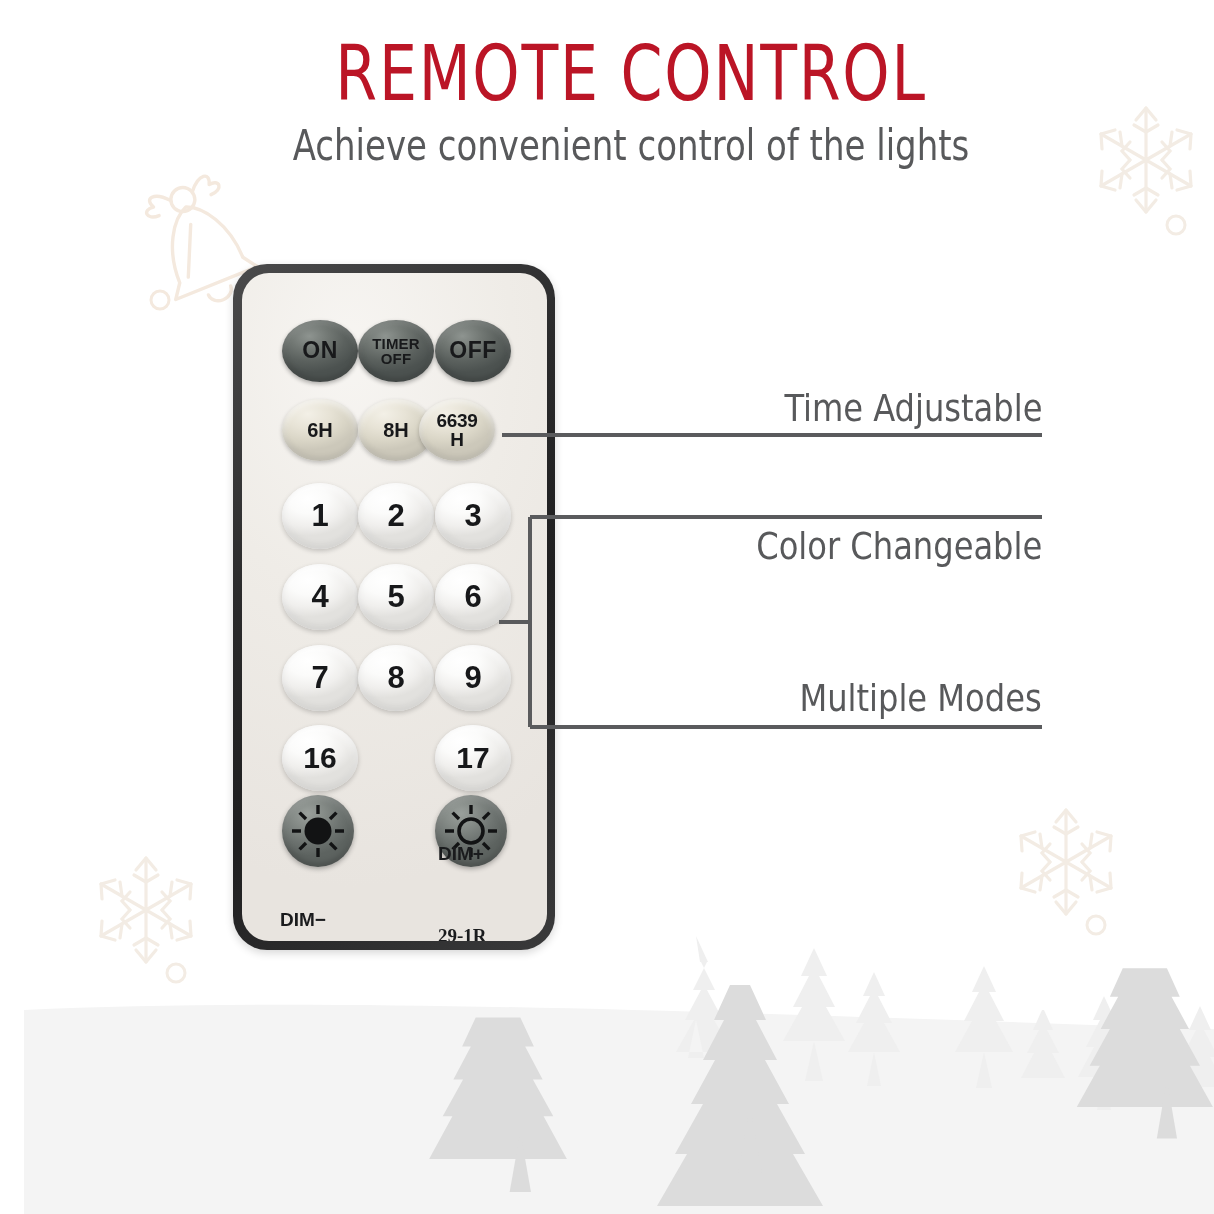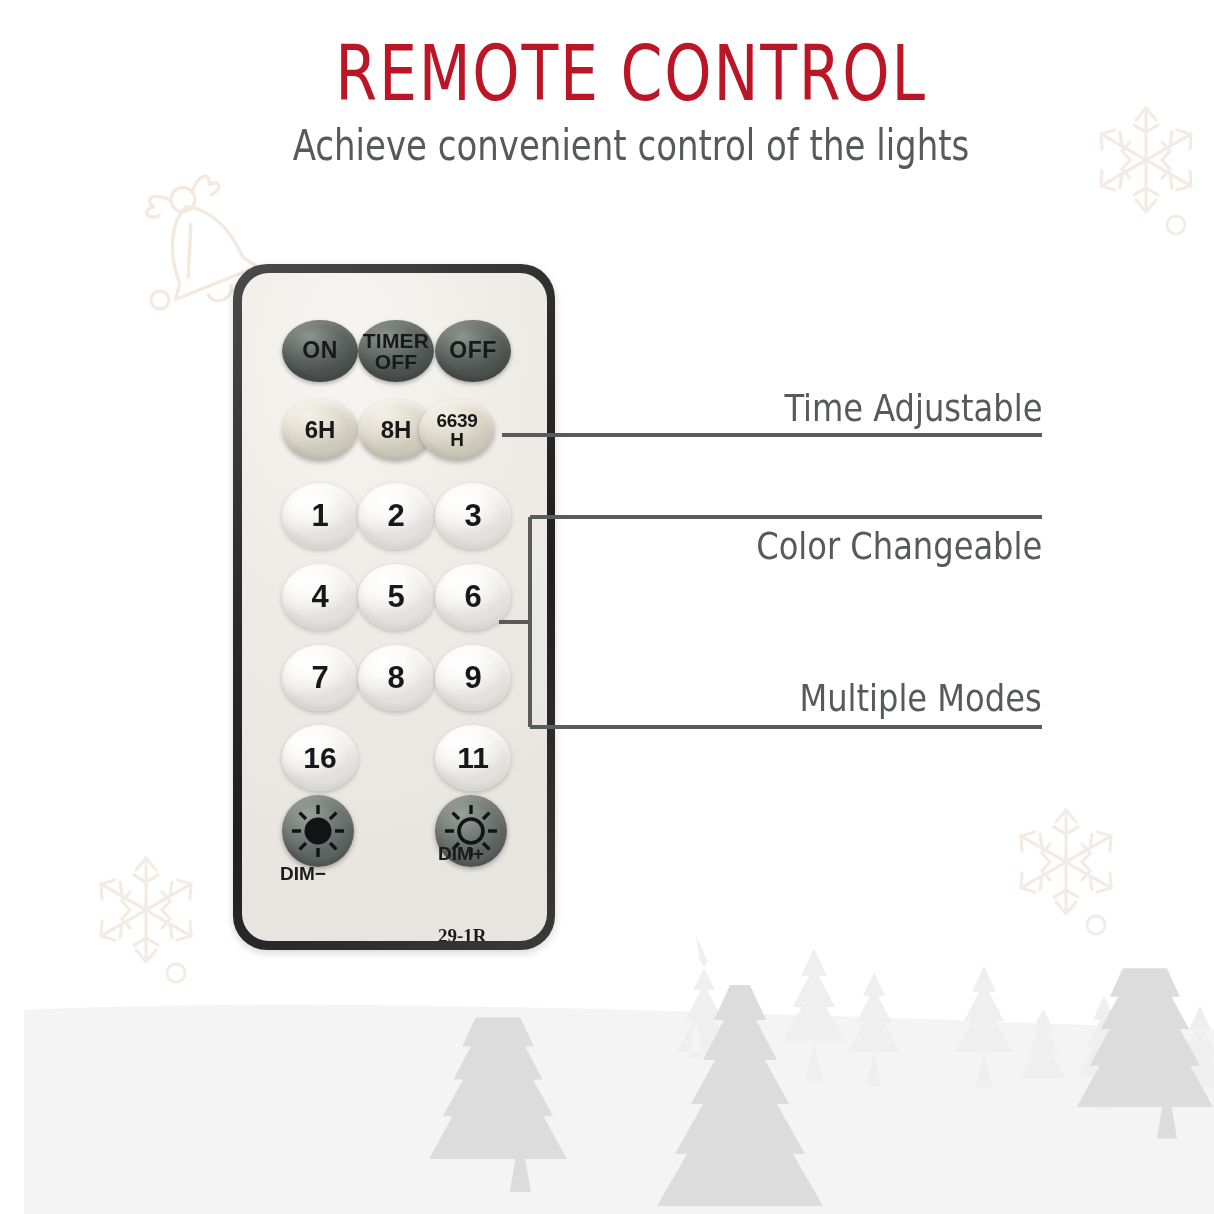--- a/index.html
+++ b/index.html
@@ -135,22 +135,22 @@
       radial-gradient(66% 56% at 34% 24%, #ffffff 0%, #fbfbfa 40%, #f0efed 74%, #e2e1de 100%);
     box-shadow:
       0 2px 5px rgba(0,0,0,0.20),
       inset 0 -3px 7px rgba(0,0,0,0.10),
       inset 0 3px 8px rgba(255,255,255,0.95);
   }
 
   .key .lbl { line-height: 1.02; }
 
   .key.k-onoff .lbl { font-size: 23px; letter-spacing: 0.5px; }
-  .key.k-timer .lbl { font-size: 21px; letter-spacing: 0.2px; }
-  .key.k-hour  .lbl { font-size: 24px; }
+  .key.k-timer .lbl { font-size: 15px; letter-spacing: 0.2px; }
+  .key.k-hour  .lbl { font-size: 20px; }
   .key.k-6639  .lbl { font-size: 19px; letter-spacing: -0.3px; }
   .key.k-num   .lbl { font-size: 31px; }
   .key.k-num2  .lbl { font-size: 30px; }
 
   
   .key.dim {
     background:
       radial-gradient(66% 58% at 36% 26%, #9aa09c 0%, #848a86 36%, #6d7370 70%, #5d6360 100%);
     box-shadow:
       0 2px 5px rgba(0,0,0,0.30),
@@ -340,40 +340,40 @@
           <div class="key white k-num" style="left: 116px; top: 372px; width: 76px; height: 66px;">
             <span class="lbl">8</span>
           </div>
           <div class="key white k-num" style="left: 193px; top: 372px; width: 76px; height: 66px;">
             <span class="lbl">9</span>
           </div>
           <div class="key white k-num2" style="left: 40px; top: 452px; width: 76px; height: 66px;">
             <span class="lbl">16</span>
           </div>
           <div class="key white k-num2" style="left: 193px; top: 452px; width: 76px; height: 66px;">
-            <span class="lbl">11</span>
+            <span class="lbl">17</span>
           </div>
         </div>
 
       <div class="key dim" style="left:40px; top:522px; width:72px; height:72px;">
         <svg viewBox="0 0 72 72" width="72" height="72">
           <circle cx="36" cy="36" r="13.5" fill="#121314"></circle>
           <g stroke="#121314" stroke-width="3.4" stroke-linecap="butt">
             <line x1="36" y1="10" x2="36" y2="19"></line>
             <line x1="36" y1="53" x2="36" y2="62"></line>
             <line x1="10" y1="36" x2="19" y2="36"></line>
             <line x1="53" y1="36" x2="62" y2="36"></line>
             <line x1="17.6" y1="17.6" x2="24" y2="24"></line>
             <line x1="48" y1="48" x2="54.4" y2="54.4"></line>
             <line x1="17.6" y1="54.4" x2="24" y2="48"></line>
             <line x1="48" y1="24" x2="54.4" y2="17.6"></line>
           </g>
         </svg>
       </div>
-      <div class="dim-caption" style="left:38px; top:590px;">DIM−</div>
+      <div class="dim-caption" style="left:38px; top:636px;">DIM−</div>
 
       <div class="key dim" style="left:193px; top:522px; width:72px; height:72px;">
         <svg viewBox="0 0 72 72" width="72" height="72">
           <circle cx="36" cy="36" r="12" fill="none" stroke="#121314" stroke-width="3.6"></circle>
           <g stroke="#121314" stroke-width="3.4" stroke-linecap="butt">
             <line x1="36" y1="10" x2="36" y2="19"></line>
             <line x1="36" y1="53" x2="36" y2="62"></line>
             <line x1="10" y1="36" x2="19" y2="36"></line>
             <line x1="53" y1="36" x2="62" y2="36"></line>
             <line x1="17.6" y1="17.6" x2="24" y2="24"></line>

